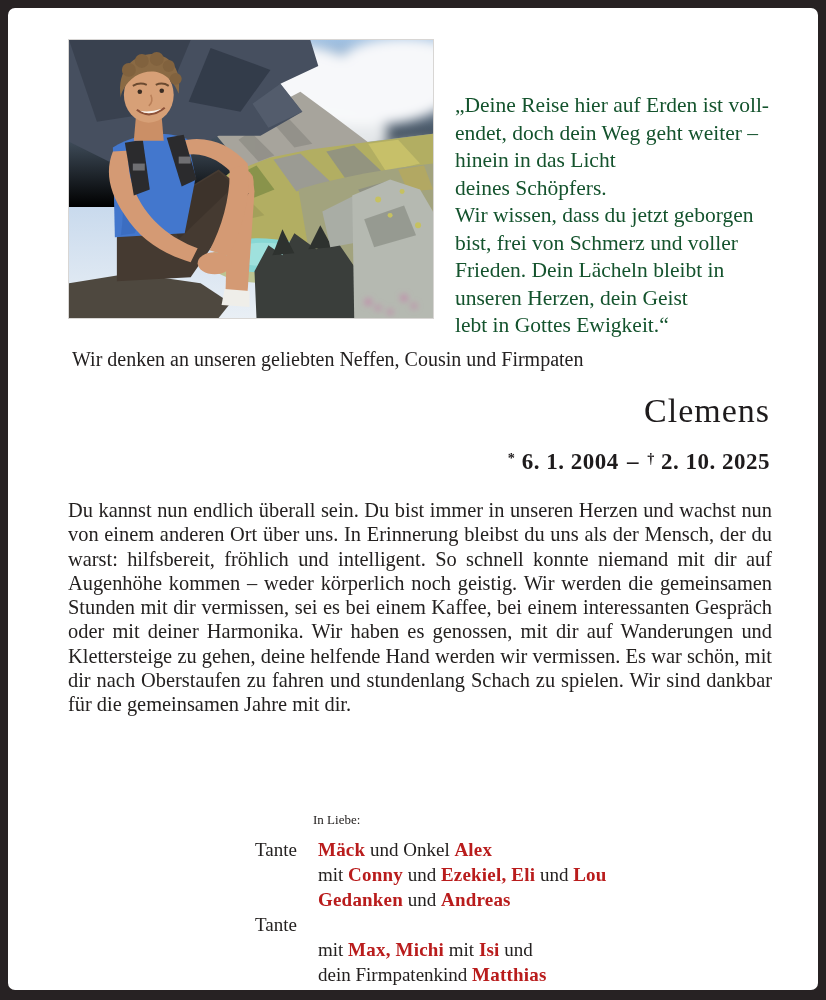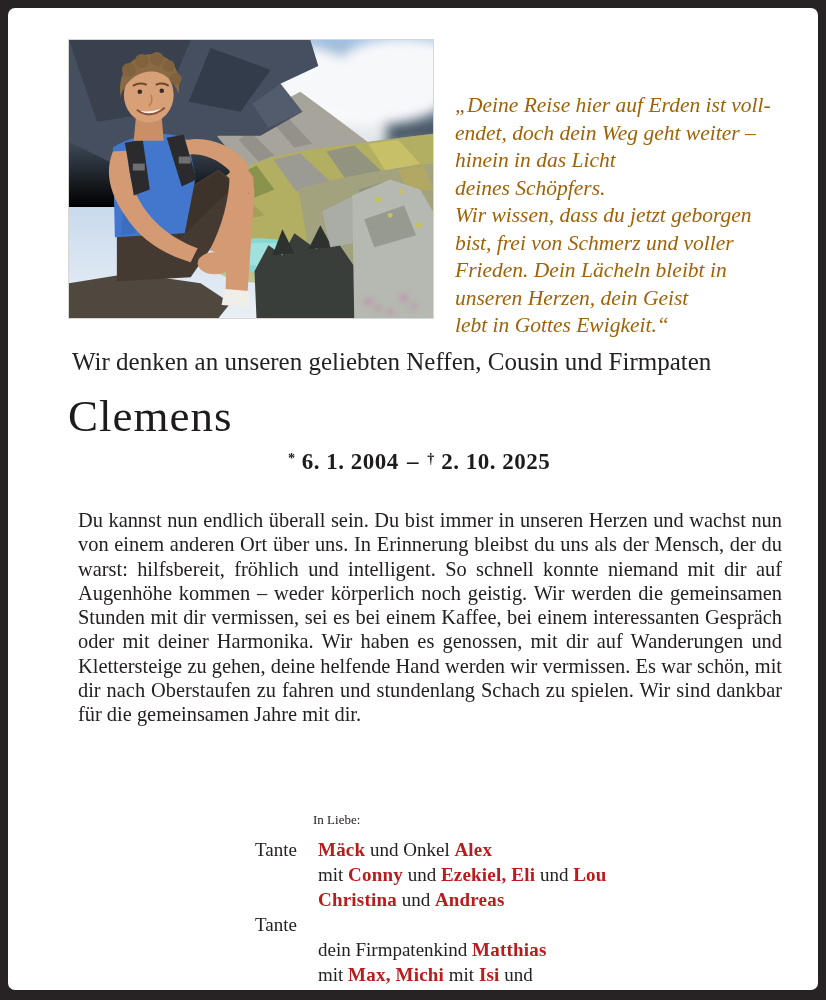--- a/index.html
+++ b/index.html
@@ -16,43 +16,43 @@
     background:#ffffff;border-radius:7px;
   }
   .photo{
     position:absolute;left:60px;top:31px;width:366px;height:280px;
     border:1px solid #d8d6d4;box-sizing:border-box;overflow:hidden;
     background:#bcd2e8;
   }
   .photo svg{display:block;width:100%;height:100%;}
   .quote{
     position:absolute;left:447px;top:84px;width:330px;
-    font-style:italic;font-size:21.5px;line-height:27.5px;
-    white-space:pre-line;color:#a16207;
+    font-size:21.5px;line-height:27.5px;
+    white-space:pre-line;color:#14532d;
   }
   .intro{
     position:absolute;left:64px;top:340px;width:700px;
-    font-size:25px;color:#242121;
+    font-size:20px;color:#242121;
   }
   .name{
     position:absolute;left:60px;top:385px;width:702px;
-    text-align:left;font-size:45px;line-height:1.05;
+    text-align:right;font-size:34px;line-height:1.05;
     letter-spacing:1px;color:#1e1b1c;
   }
   .dates{
     position:absolute;left:60px;top:441px;width:702px;
-    text-align:center;font-size:23px;font-weight:700;color:#1e1b1c;
+    text-align:right;font-size:23px;font-weight:700;color:#1e1b1c;
     letter-spacing:0.5px;
   }
   .dates .sym{font-size:0.62em;vertical-align:0.45em;font-weight:700;}
   .dates .sep{padding:0 2px;}
   .body-par{
     position:absolute;left:60px;width:704px;
     font-size:20.4px;line-height:24.3px;text-align:justify;color:#242120;
-    margin:10px;
+    margin:0;
   }
   .body-par.p1{top:490px;}
   .body-par.p2{top:727px;}
   .closing-heading{
     position:absolute;left:305px;top:804px;font-size:13px;color:#242120;
   }
   .closing-lines{
     position:absolute;left:247px;top:829px;width:520px;
     font-size:19px;line-height:25px;color:#242120;
   }
@@ -239,28 +239,28 @@
       <div class="closing-row">
         <span class="closing-label">Tante</span>
         <span class="closing-text"><b>Mäck</b><span> und Onkel </span><b>Alex</b></span>
       </div>
       <div class="closing-row">
         <span class="closing-label"></span>
         <span class="closing-text"><span>mit </span><b>Conny</b><span> und </span><b>Ezekiel, Eli</b><span> und </span><b>Lou</b></span>
       </div>
       <div class="closing-row">
         <span class="closing-label"></span>
-        <span class="closing-text"><b>Christina</b><span> und </span><b>Andreas</b></span>
+        <span class="closing-text"><b>Gedanken</b><span> und </span><b>Andreas</b></span>
       </div>
       <div class="closing-row">
         <span class="closing-label">Tante</span>
       </div>
       <div class="closing-row">
         <span class="closing-label"></span>
+        <span class="closing-text"><span>mit </span><b>Max, Michi</b><span> mit </span><b>Isi</b><span> und</span></span>
+      </div>
+      <div class="closing-row">
+        <span class="closing-label"></span>
         <span class="closing-text"><span>dein Firmpatenkind </span><b>Matthias</b></span>
       </div>
-      <div class="closing-row">
-        <span class="closing-label"></span>
-        <span class="closing-text"><span>mit </span><b>Max, Michi</b><span> mit </span><b>Isi</b><span> und</span></span>
-      </div>
     </div>
 
 </div>
 
 </body></html>

